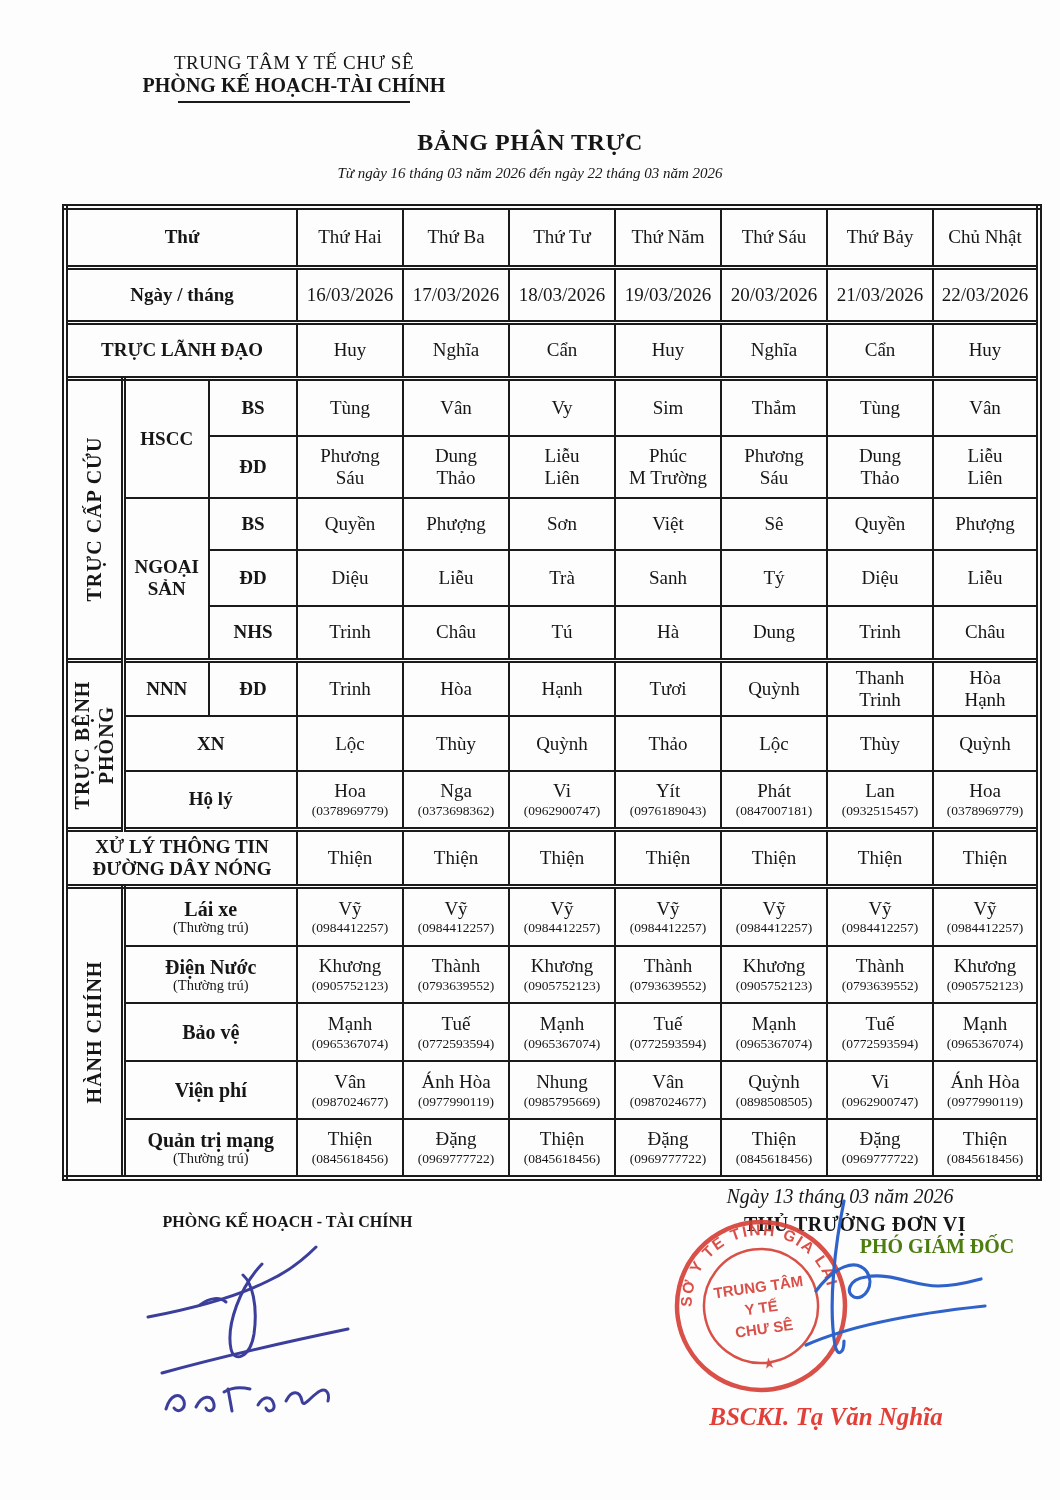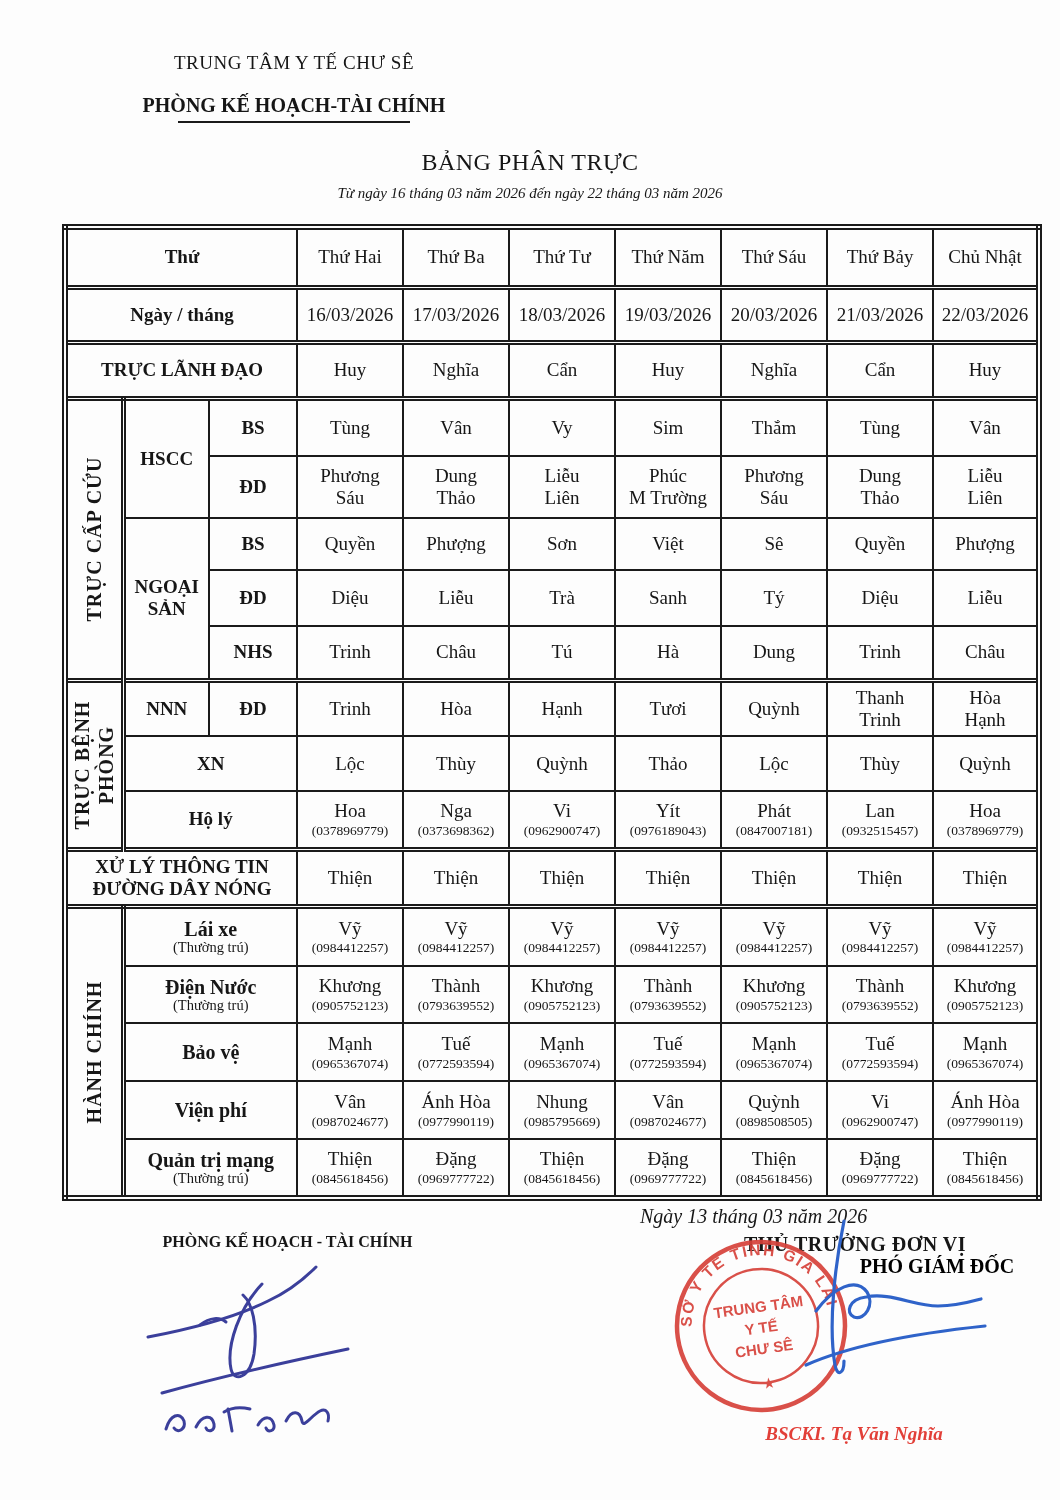--- a/index.html
+++ b/index.html
@@ -3,53 +3,53 @@
 <meta charset="utf-8">
 <style>
   html,body{margin:0;padding:0;background:#ffffff;}
   .doc{width:1060px;height:1500px;position:relative;background:#fdfdfd;
        font-family:"Liberation Serif","DejaVu Serif",serif;color:#161616;overflow:hidden;}
   
   .hdr{display:flex;padding-top:52px;}
   .hdr-left{width:500px;text-align:center;padding-left:44px;}
   .hdr-right{flex:1;text-align:center;}
   .org1{font-size:19px;letter-spacing:.5px;}
-  .org2{font-size:20px;font-weight:bold;margin-top:20px;}
+  .org2{font-size:20px;font-weight:bold;margin-top:0;}
   .country{font-size:20px;font-weight:bold;letter-spacing:.3px;}
   .motto{font-size:20px;font-weight:bold;margin-top:4px;}
   .uline{height:2px;background:#1b1b1b;margin:4px auto 0;}
   .ul-left{width:232px;}
   .ul-right{width:272px;}
-  .title{text-align:center;font-size:24px;font-weight:normal;margin-top:26px;letter-spacing:.5px;}
+  .title{text-align:center;font-size:24px;font-weight:bold;margin-top:26px;letter-spacing:.5px;}
   .subtitle{text-align:center;font-size:15px;font-style:italic;margin-top:9px;}
   
   table.duty{border-collapse:collapse;table-layout:fixed;width:974px;margin:22px 0 0 62px;}
   table.duty{border:6px double #1b1b1b;}
   table.duty td{border:2px solid #1b1b1b;text-align:center;vertical-align:middle;
                 font-size:19px;line-height:1.15;padding:2px 1px;overflow:hidden;}
   tr.sec > td{border-top:5px double #1b1b1b;}
   td.vb{border-right:5px double #1b1b1b !important;}
   td.lab{font-weight:bold;}
   .pre{white-space:pre-line;}
   .nm{display:block;white-space:pre-line;}
   .ph{display:block;font-size:13.5px;line-height:1.15;margin-top:1px;}
   td.vcell{position:relative;}
   .vtxt{position:absolute;top:50%;left:50%;transform:translate(-50%,-50%) rotate(-90deg);
         font-weight:bold;font-size:20px;letter-spacing:1px;white-space:pre;text-align:center;line-height:1.2;}
   td.alab{text-align:left;padding-left:9px;}
   td.alab .main{font-weight:bold;font-size:20px;display:block;line-height:1.1;}
   td.alab .sub{font-size:14.5px;display:block;line-height:1.1;}
   
   .foot{position:relative;height:300px;}
-  .f-date{position:absolute;left:640px;top:4px;width:400px;text-align:left;font-style:italic;font-size:20px;}
+  .f-date{position:absolute;left:640px;top:4px;width:400px;text-align:center;font-style:italic;font-size:20px;}
   .f-left-title{position:absolute;left:90px;top:32px;width:395px;text-align:center;font-weight:bold;font-size:16px;}
   .f-right-title{position:absolute;left:655px;top:32px;width:400px;text-align:center;font-weight:bold;font-size:20px;letter-spacing:.5px;}
   .f-red-sub{position:absolute;left:842px;top:54px;width:190px;text-align:center;font-weight:bold;font-size:20px;}
-  .f-signer{position:absolute;left:704px;top:222px;width:300px;text-align:center;
-            font-weight:bold;font-style:italic;font-size:19px;}
+  .f-signer{position:absolute;left:676px;top:222px;width:300px;text-align:center;
+            font-weight:bold;font-style:italic;font-size:25px;}
   .stamp-wrap{position:absolute;left:672px;top:36px;width:178px;height:178px;transform:rotate(-8deg);opacity:.92;}
   .sig-right{position:absolute;left:778px;top:12px;width:215px;height:195px;}
   .sig-left{position:absolute;left:140px;top:58px;width:230px;height:185px;}
 </style>
 </head>
 <body>
 
 <div class="doc">
 
   <div class="hdr">
@@ -412,21 +412,21 @@
             <span class="ph">(0845618456)</span>
           </td>
     </tr>
   </tbody>
     </table>
 
   <div class="foot">
     <div class="f-date">Ngày 13 tháng 03 năm 2026</div>
     <div class="f-left-title">PHÒNG KẾ HOẠCH - TÀI CHÍNH</div>
     <div class="f-right-title">THỦ TRƯỞNG ĐƠN VỊ</div>
-    <div class="f-red-sub" style="color:#000000">PHÓ GIÁM ĐỐC</div>
+    <div class="f-red-sub" style="color:#4d7c0f">PHÓ GIÁM ĐỐC</div>
 
     <svg class="sig-left" viewBox="0 0 230 185">
       <g fill="none" stroke="#3b3f9b" stroke-width="3" stroke-linecap="round">
         <path d="M8,78 C50,70 92,60 128,42 C152,31 168,16 176,8"></path>
         <path d="M122,25 C100,48 86,86 91,110 C94,124 110,119 114,95 C118,66 112,44 103,36"></path>
         <path d="M60,66 C70,58 80,58 86,63"></path>
         <path d="M22,134 C80,118 160,100 208,90"></path>
         <path d="M26,170 C30,156 40,152 44,162 C46,170 38,175 34,169"></path>
         <path d="M56,168 C62,156 72,155 74,165 C75,172 68,174 66,169"></path>
         <path d="M88,150 L92,172 M84,153 C92,148 102,148 110,150"></path>

